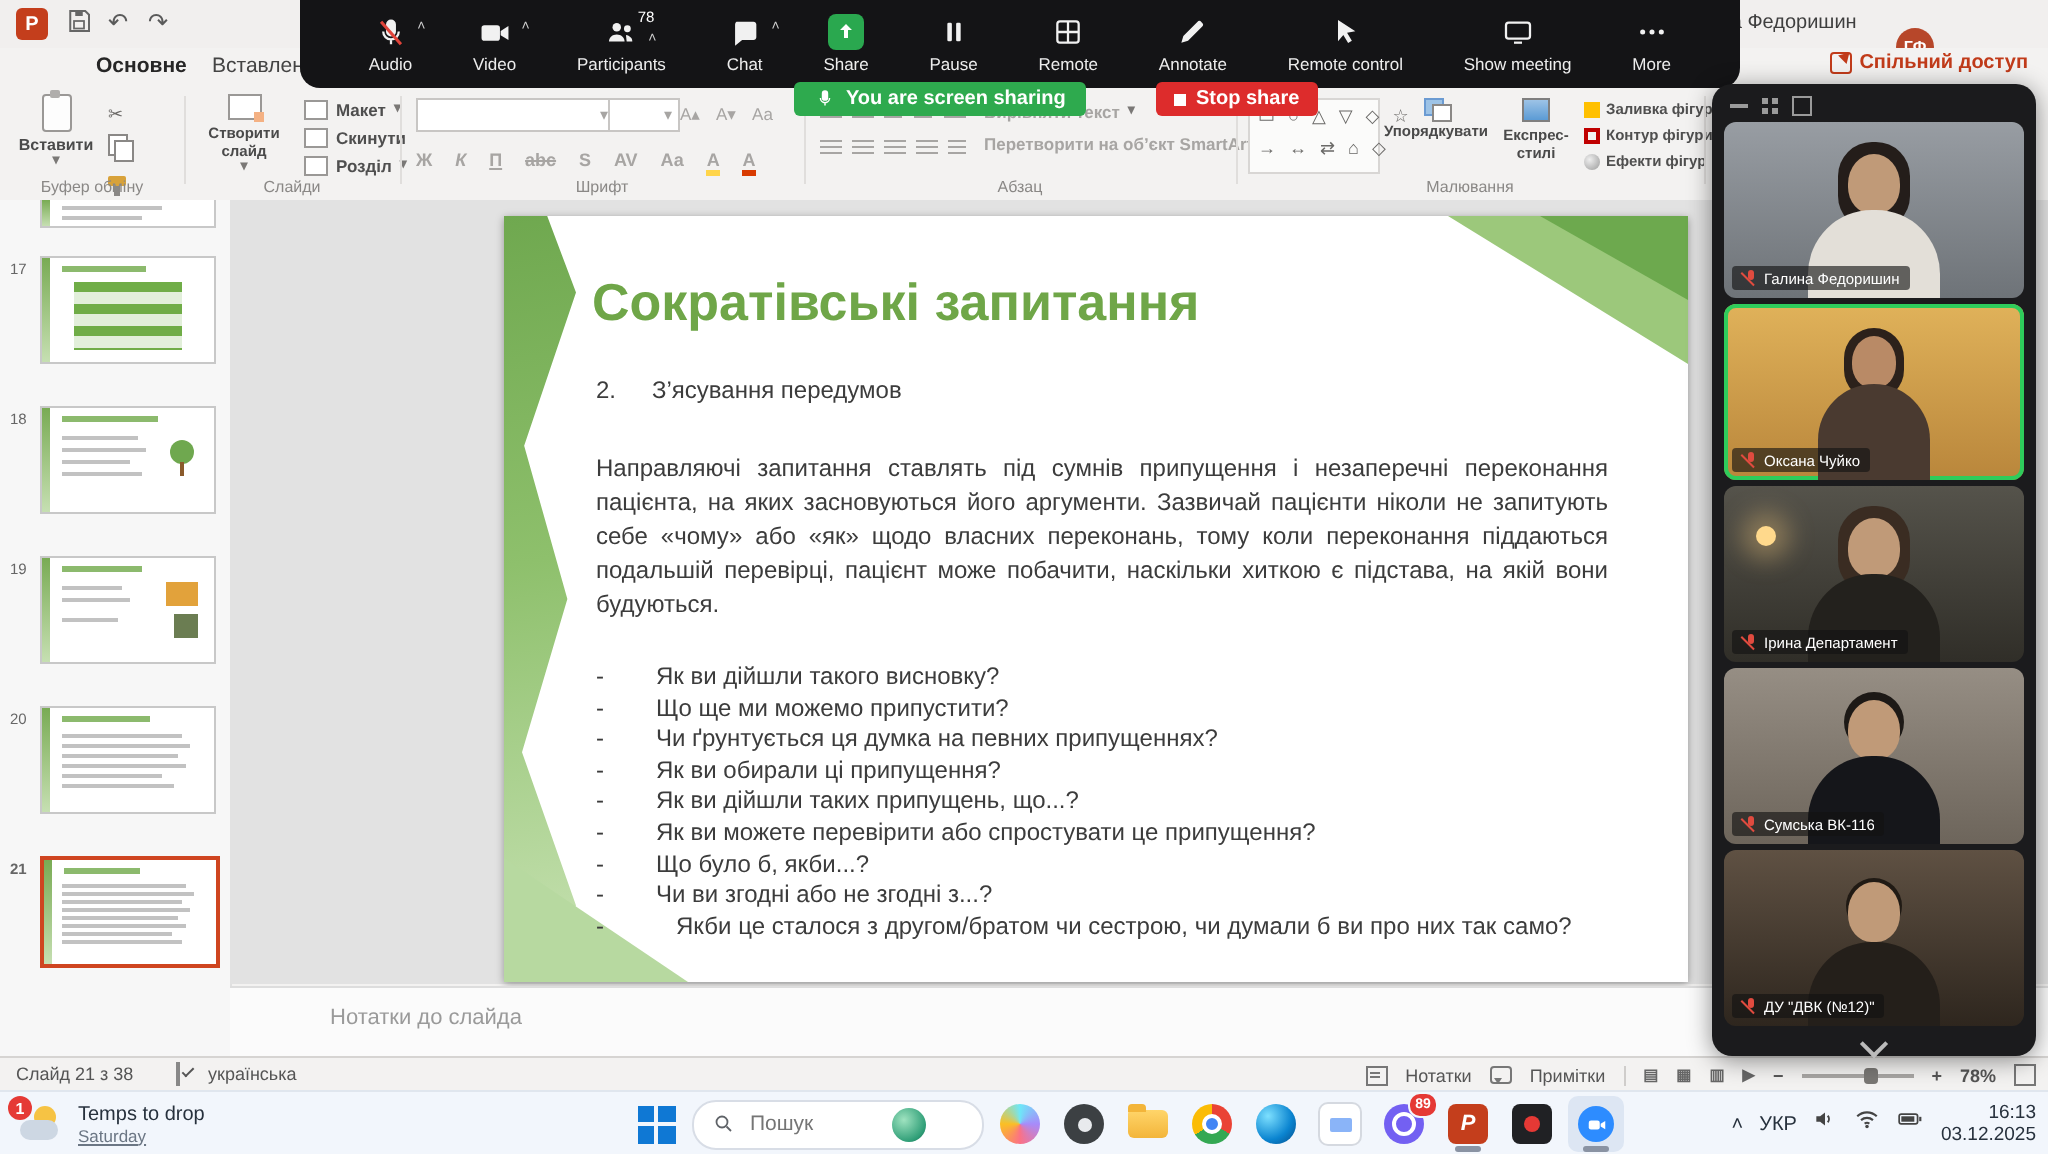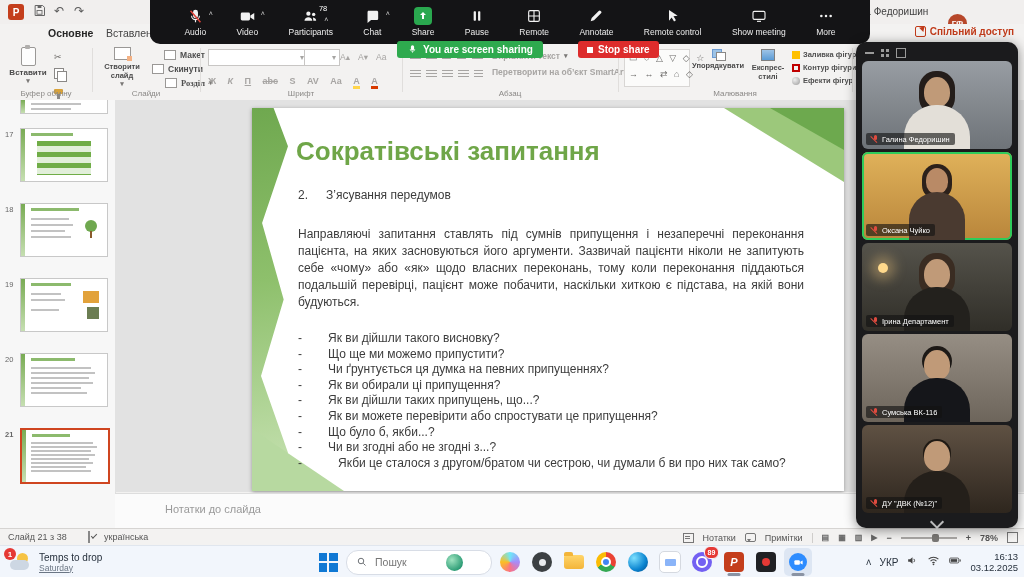--- a/index.html
+++ b/index.html
@@ -255,30 +255,30 @@
       <span class="r" style="left:54px;top:21px;"><i class="cpy" style="display:inline-block;"></i></span>
       <span class="r" style="left:54px;top:36px;"><i class="pnt" style="display:inline-block;"></i></span>
       <span class="r gcap" style="left:0;width:92px;">Буфер обміну</span>
       <span class="r rdiv" style="left:92px;"></span>
 
       <span class="r bigbtn" style="left:98px;top:3px;width:48px;justify-content:center;">
         <i class="nsld"></i>
         <b style="font-size:7.5px;">Створити слайд</b>
         <b class="caret">▾</b>
       </span>
-      <span class="r mini-row" style="left:164px;top:5px;">
+      <span class="r mini-row" style="left:152px;top:5px;">
         <i class="mini-ic"></i>
           <b>Макет</b>
           <b class="caret">▾</b>
       </span>
       <span class="r mini-row" style="left:152px;top:19px;">
         <i class="mini-ic"></i>
           <b>Скинути</b>
       </span>
-      <span class="r mini-row" style="left:165px;top:33px;font-family:Liberation Serif, serif;">
+      <span class="r mini-row" style="left:152px;top:33px;">
         <i class="mini-ic"></i>
           <b>Розділ</b>
           <b class="caret">▾</b>
       </span>
       <span class="r gcap" style="left:92px;width:108px;">Слайди</span>
       <span class="r rdiv" style="left:200px;"></span>
 
       <span class="r fontbox" style="left:208px;top:5px;width:92px;">▾</span>
       <span class="r fontbox" style="left:304px;top:5px;width:28px;">▾</span>
       <span class="r szb" style="left:340px;top:8px;">А▴</span>

